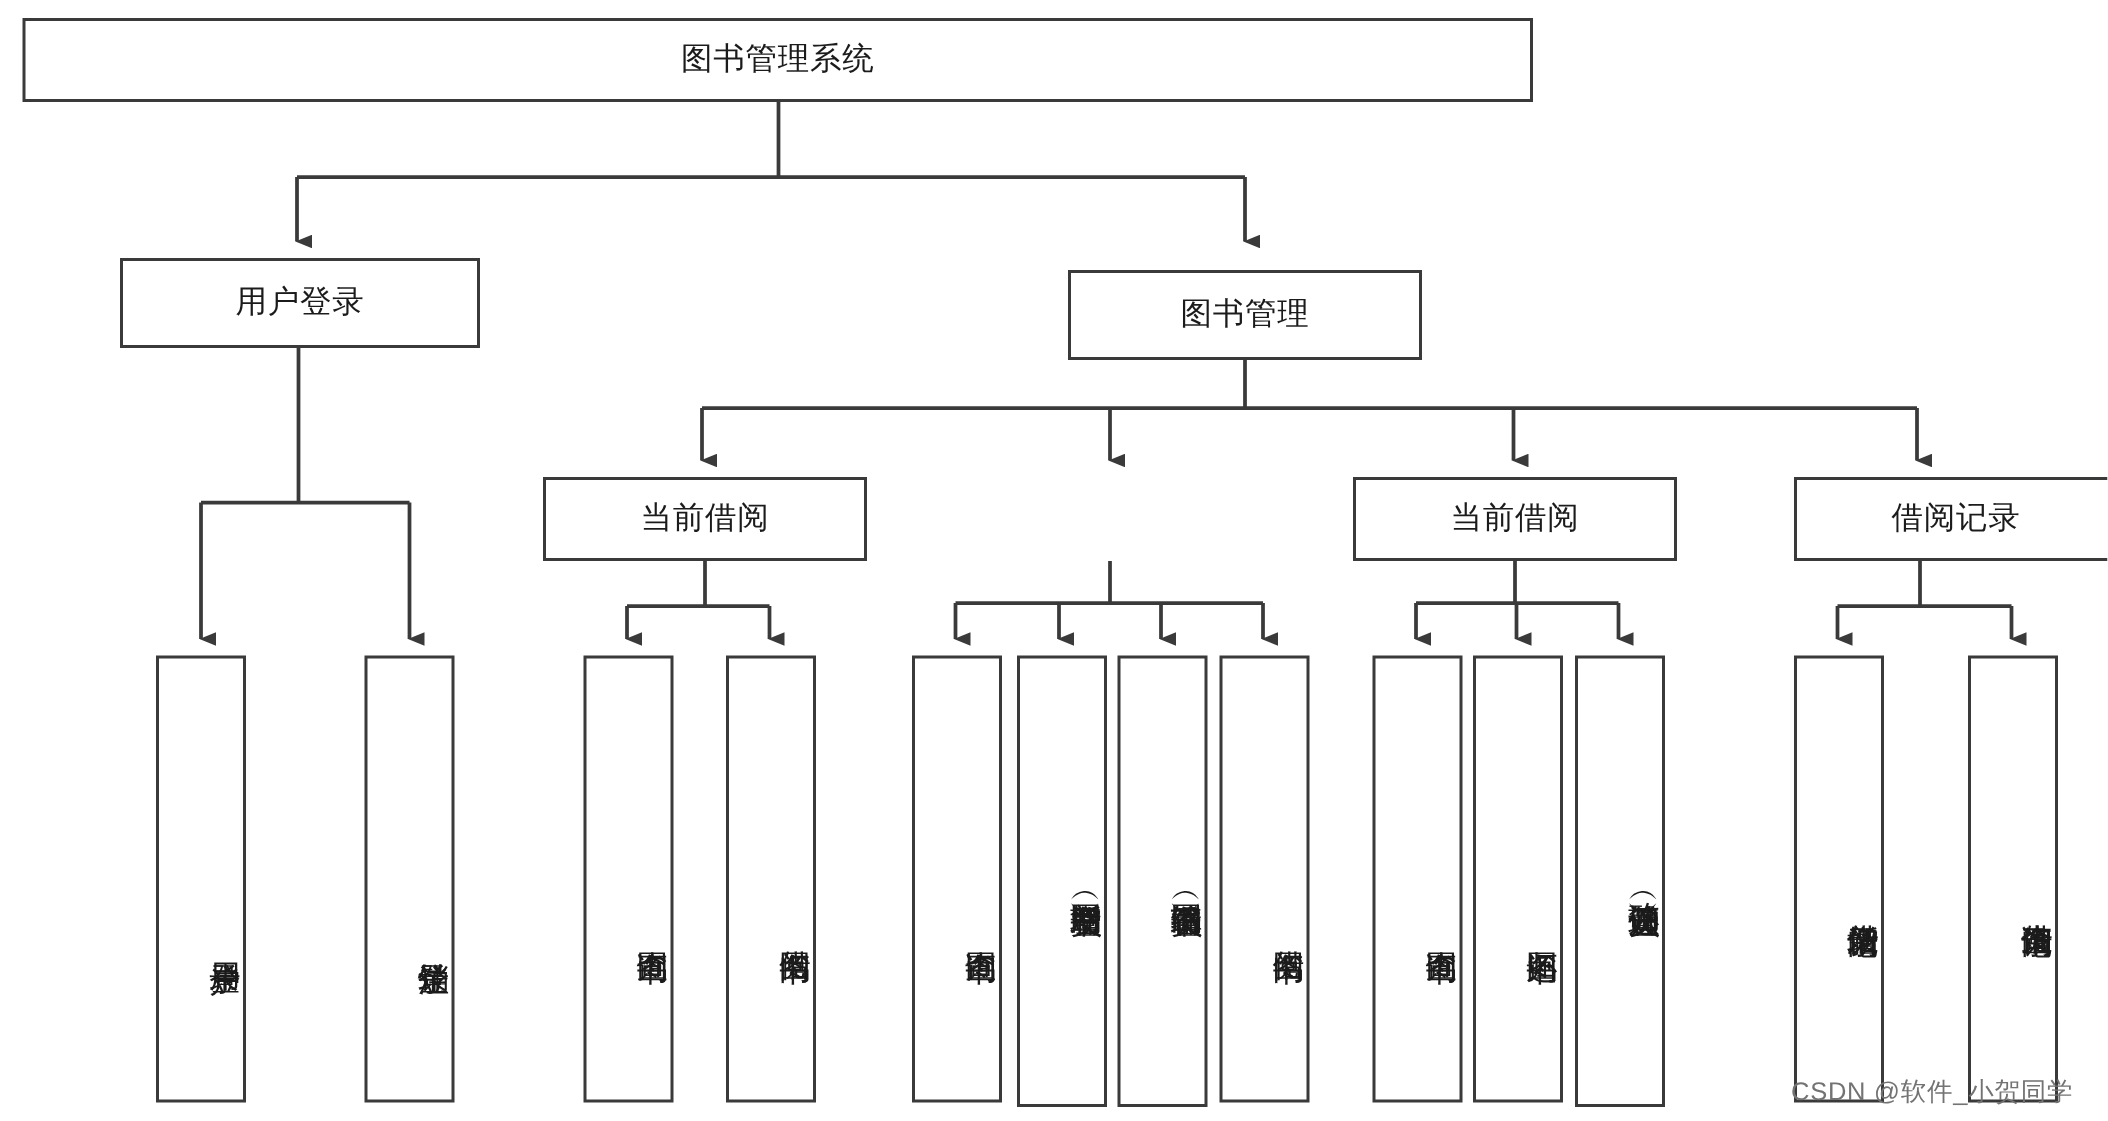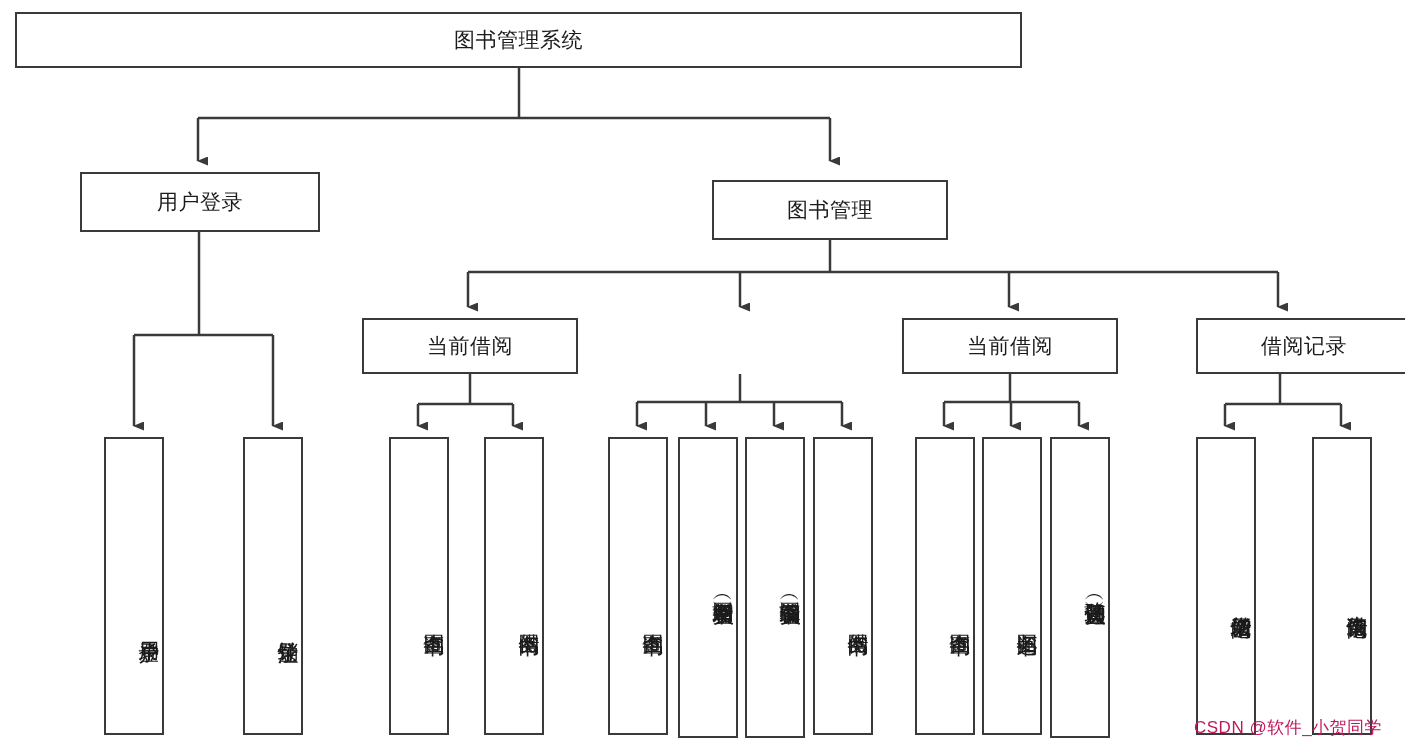--- a/index.html
+++ b/index.html
@@ -51,21 +51,21 @@
     justify-content: center;
   }
   .node.vert.tall {
     align-items: flex-start;
   }
   #watermark {
     position: absolute;
     left: 1194px;
     top: 716px;
     font-size: 17px;
-    color: #be185d;
+    color: #737373;
     white-space: nowrap;
     letter-spacing: 0.5px;
   }
 </style>
 </head>
 <body>
 
 <div id="stage">
 
   <svg id="edges" viewBox="0 0 1405 747" xmlns="http://www.w3.org/2000/svg">

